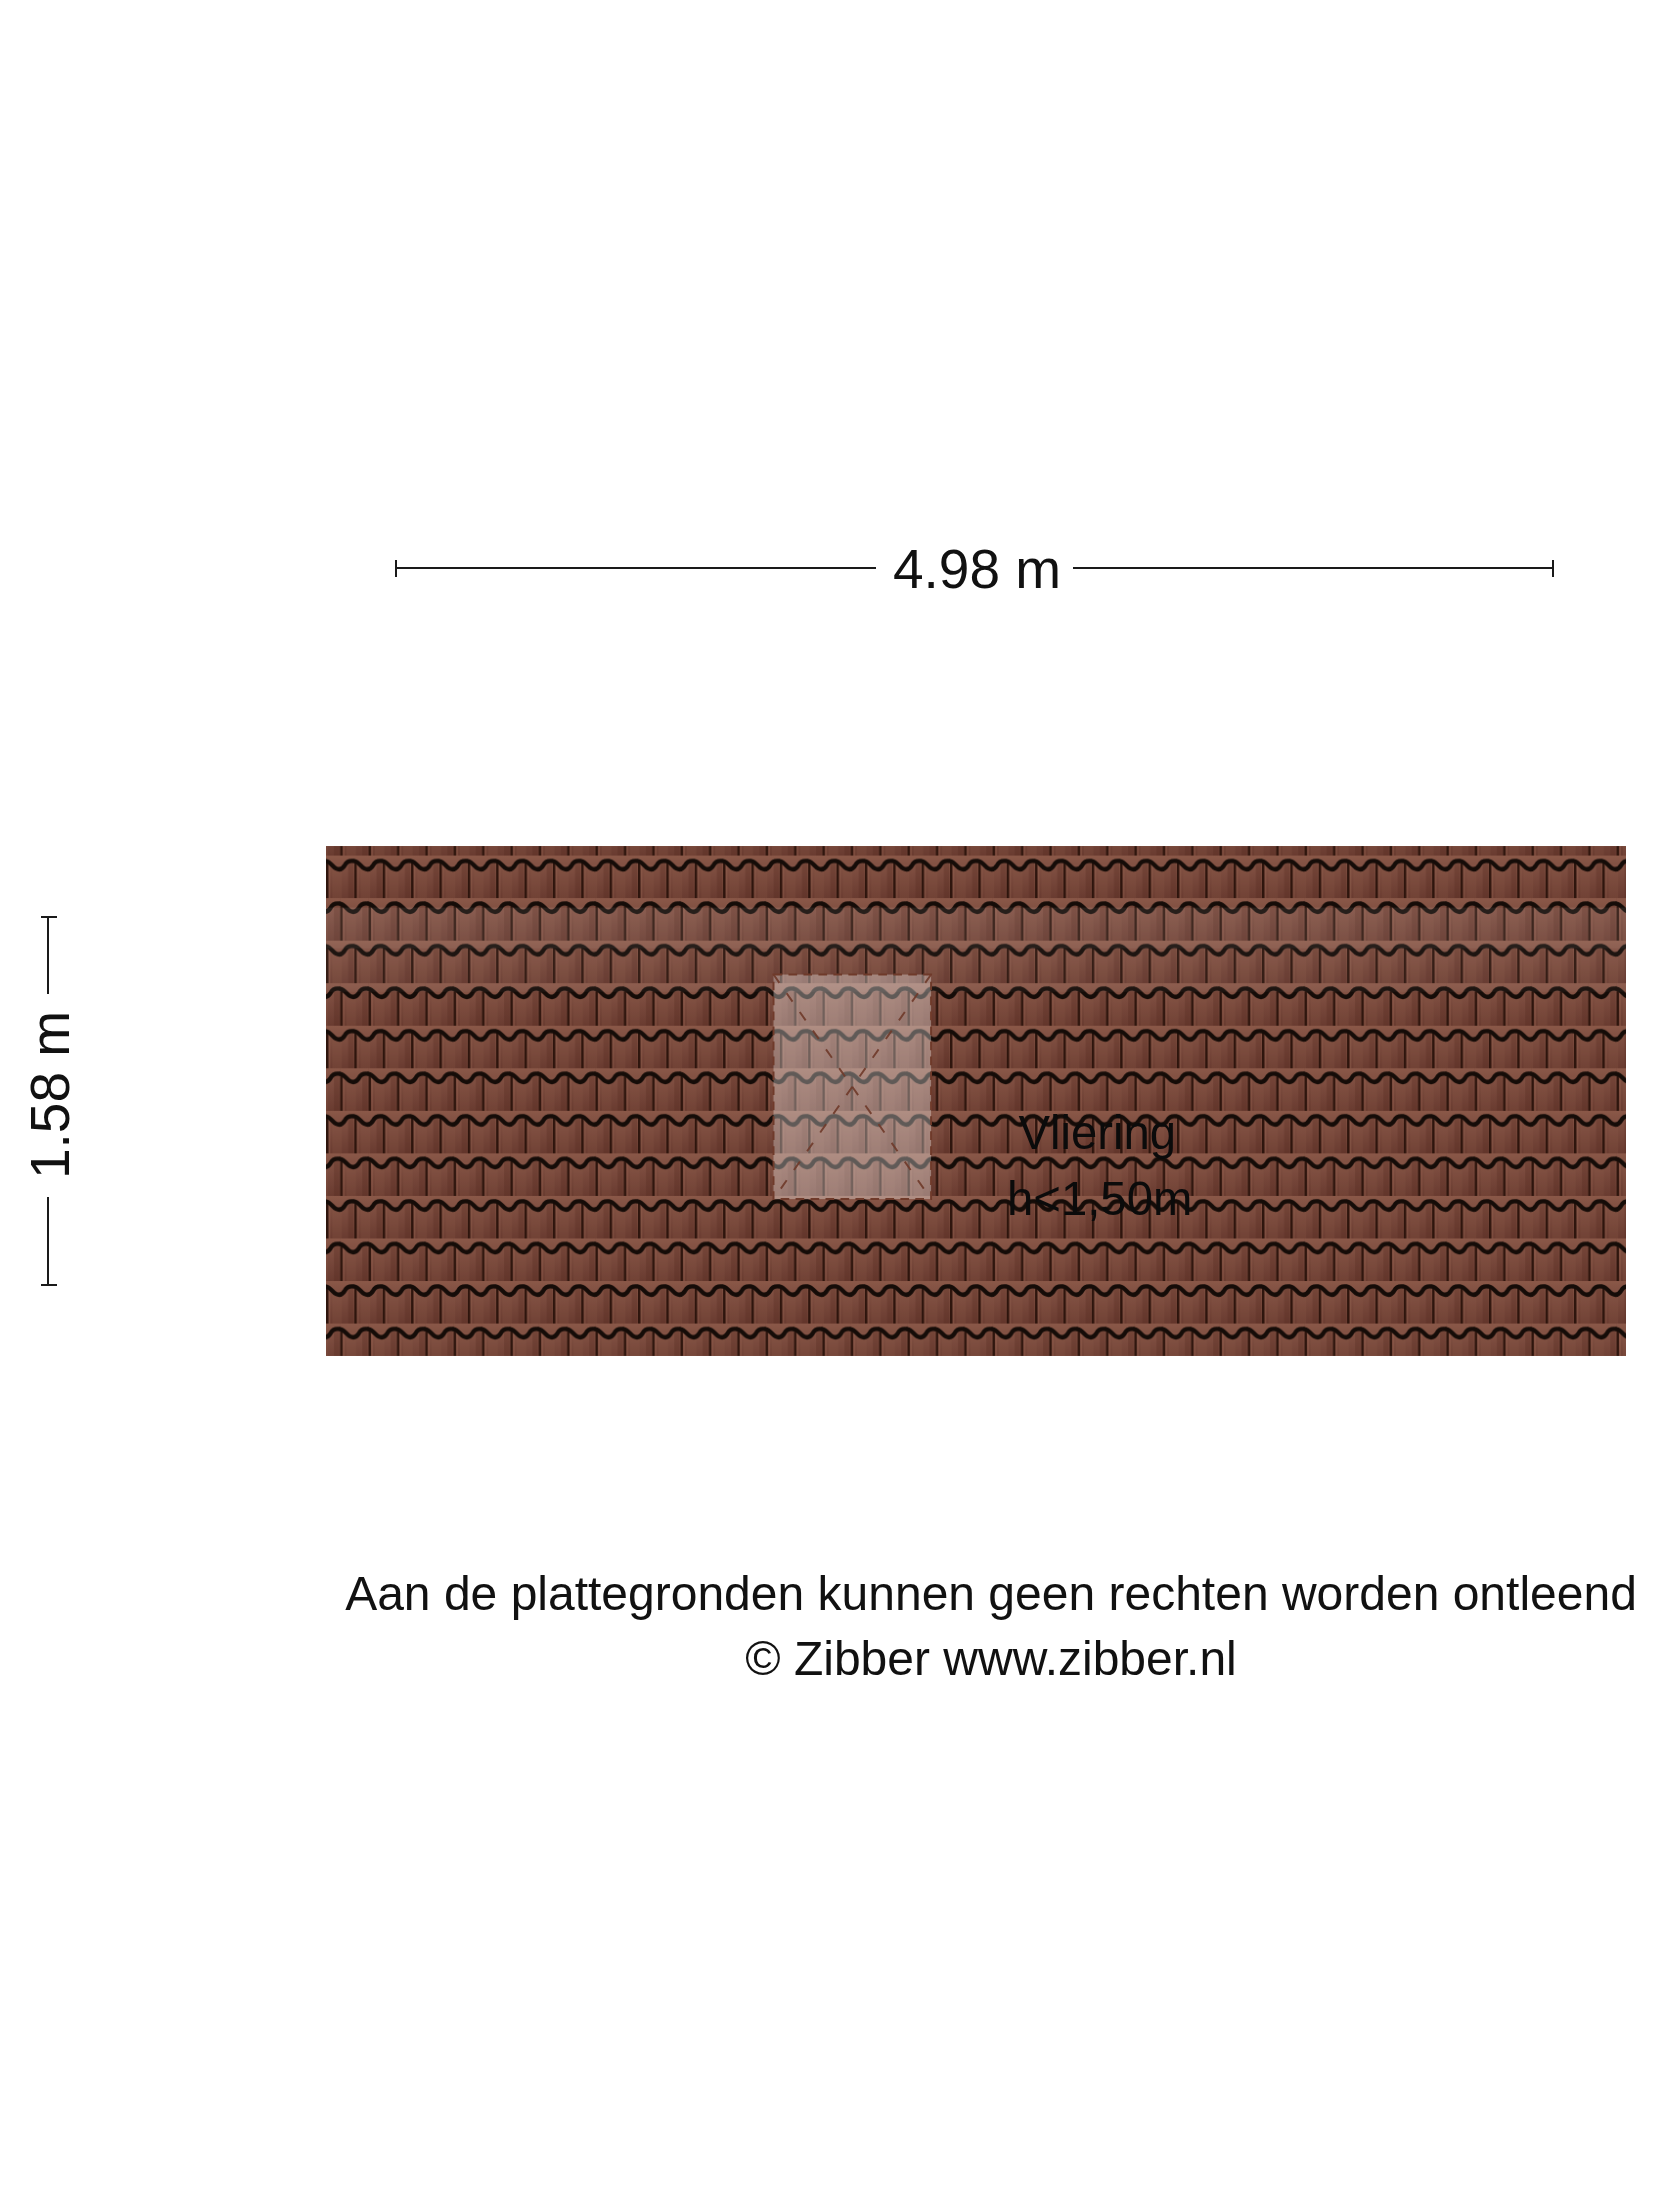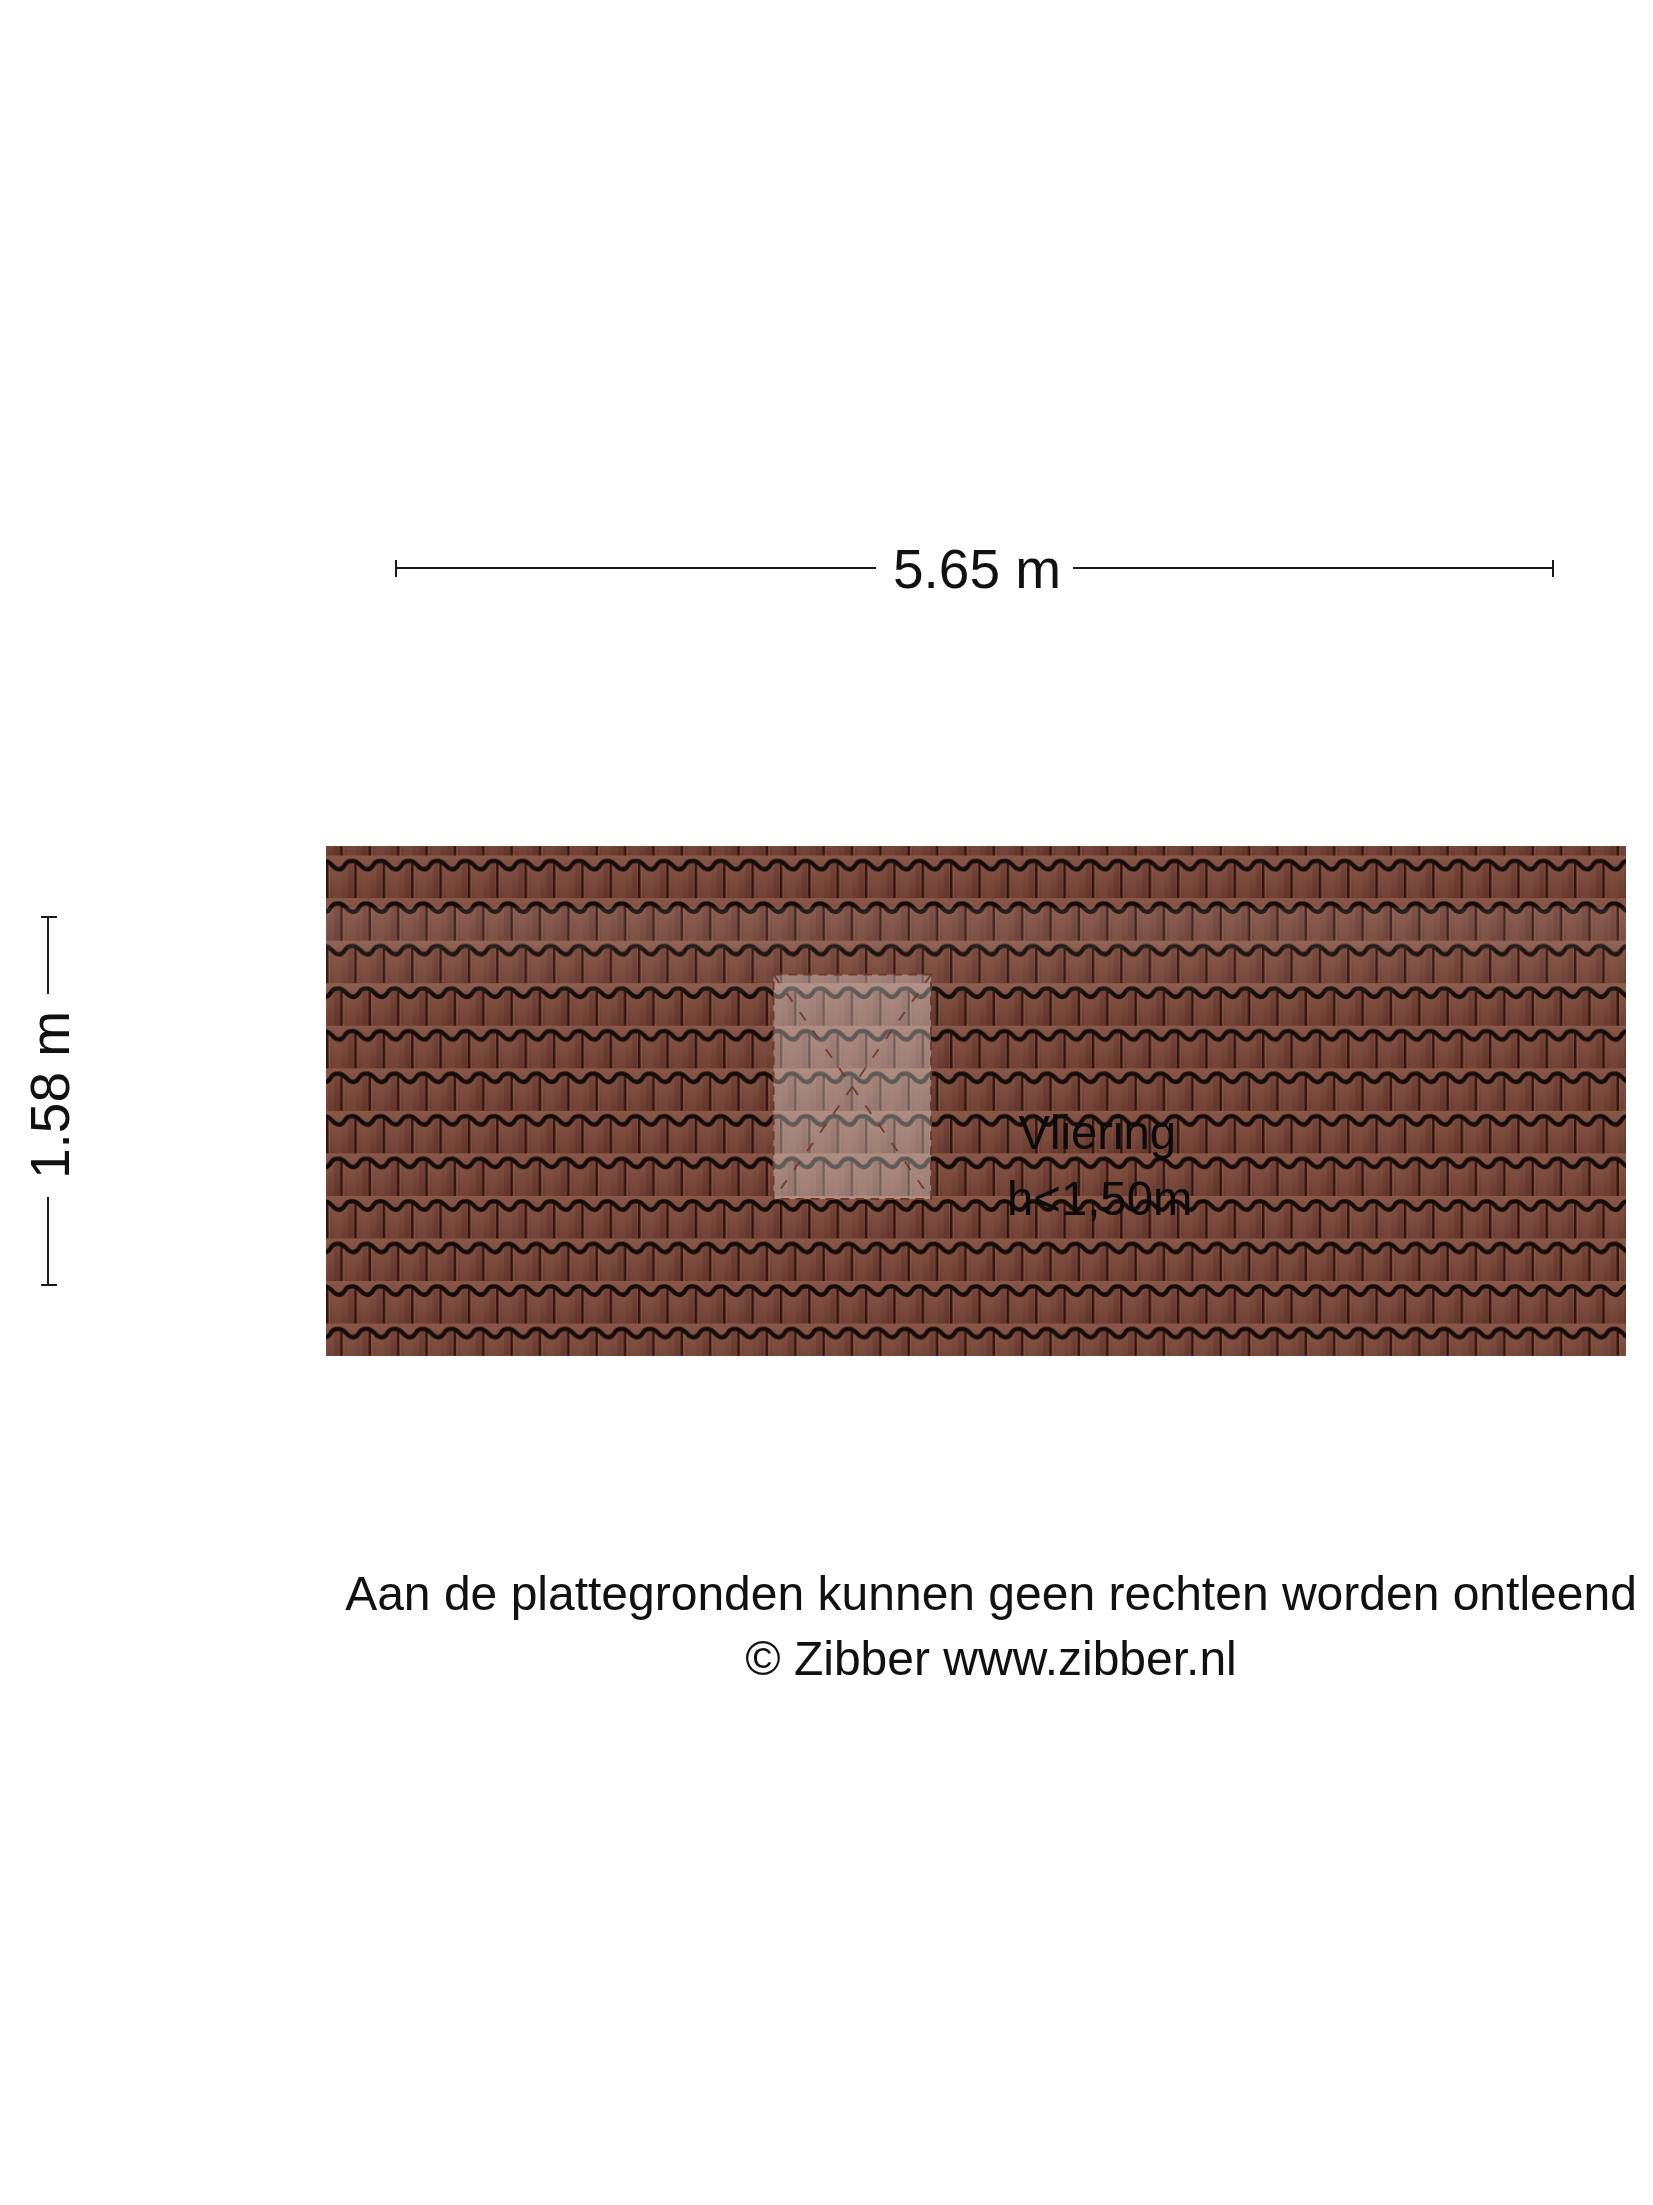--- a/index.html
+++ b/index.html
@@ -39,21 +39,21 @@
   }
 </style>
 </head>
 <body>
 
 <div class="canvas">
 
   <div>
     <div class="dim-tick-v" style="left:395px; top:560px;"></div>
     <div class="dim-seg-h" style="left:396px; top:567px; width:480px;"></div>
-    <div class="dim-label" style="left:977px; top:569px;">5.65 m</div>
+    <div class="dim-label" style="left:977px; top:569px;">4.98 m</div>
     <div class="dim-seg-h" style="left:1073px; top:567px; width:480px;"></div>
     <div class="dim-tick-v" style="left:1552px; top:560px;"></div>
   </div>
 
   <div>
     <div class="dim-tick-h" style="left:41px; top:916px;"></div>
     <div class="dim-seg-v" style="left:47px; top:917px; height:77px;"></div>
     <div class="dim-label rot" style="left:50px; top:1095px;">1.58 m</div>
     <div class="dim-seg-v" style="left:47px; top:1197px; height:88px;"></div>
     <div class="dim-tick-h" style="left:41px; top:1284px;"></div>

